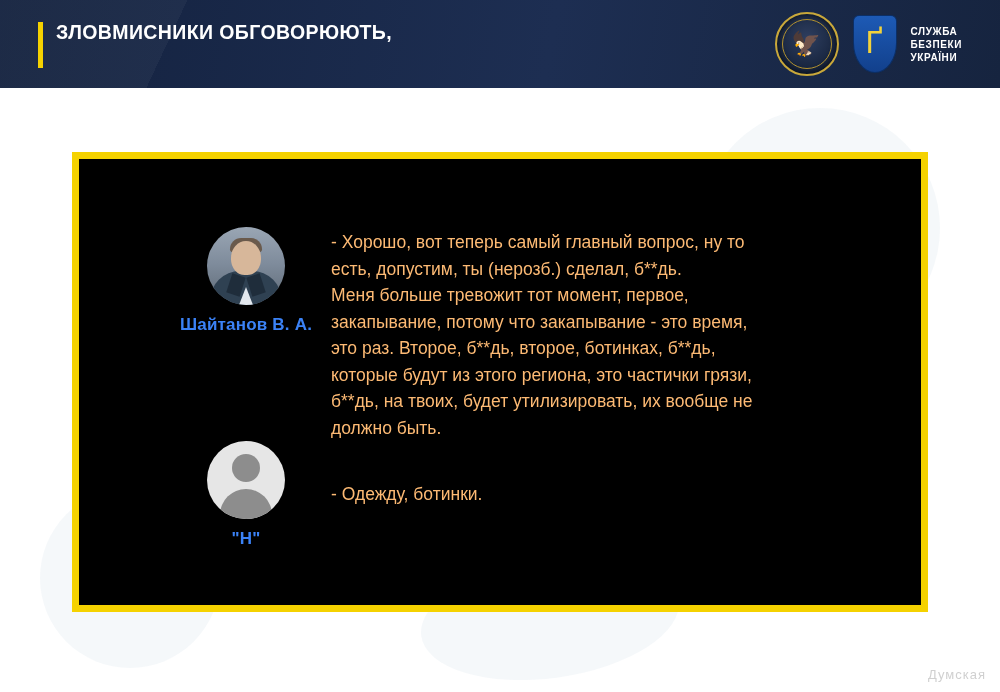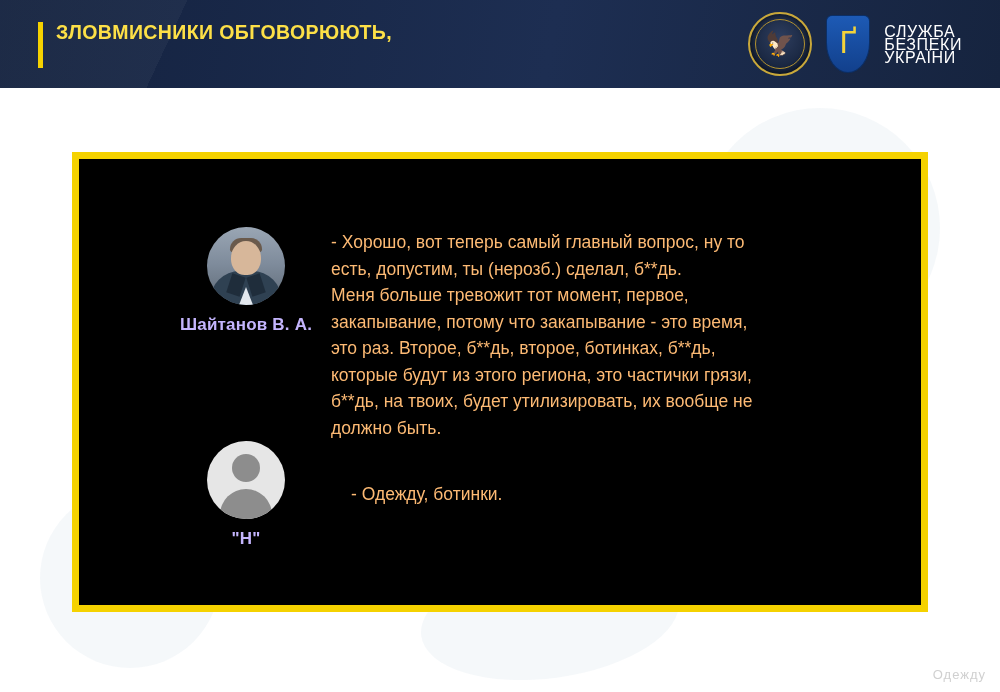--- a/index.html
+++ b/index.html
@@ -35,21 +35,21 @@
   .header-accent {
     position: absolute;
     left: 38px; top: 22px;
     width: 5px; height: 46px;
     background: #f5d200;
   }
   .header-title {
     position: absolute;
     left: 56px; top: 18px;
     width: 660px;
-    color: #fde047;
+    color: #ffffff;
     font-weight: bold;
     font-size: 19.5px;
     letter-spacing: 0.4px;
     line-height: 28px;
     text-transform: uppercase;
   }
   .header-title .line2 { display:block; }
 
   
   .emblems {
@@ -93,22 +93,22 @@
     position: absolute;
     left: 50%; top: 50%;
     transform: translate(-50%,-52%);
     color: #f2d23b;
     font-size: 30px;
     line-height: 1;
     font-family: "DejaVu Sans", sans-serif;
   }
   .emblem-text {
     color: #ffffff;
-    font-size: 16px;
-    font-weight: normal;
+    font-size: 10px;
+    font-weight: bold;
     line-height: 13px;
     letter-spacing: 0.6px;
     text-transform: uppercase;
   }
 
   
   .bg-marks {
     position: absolute;
     left: 0; top: 88px;
     width: 1000px; height: 604px;
@@ -223,36 +223,36 @@
   .avatar.silhouette .s-body {
     position: absolute;
     left: 50%; bottom: 0;
     transform: translateX(-50%);
     width: 52px; height: 30px;
     border-radius: 26px 26px 0 0;
     background: #8d8d8d;
   }
 
   .speaker-name {
-    color: #c4b5fd;
+    color: #3b82f6;
     font-size: 17px;
     font-weight: bold;
     margin-top: 10px;
     letter-spacing: 0.2px;
   }
 
   .speech {
     color: #fdba74;
     font-size: 17.5px;
     line-height: 26.5px;
     max-width: 592px;
     padding-top: 2px;
     white-space: pre-line;
   }
-  .speech-2 { padding-top: 40px; margin-left: 20px; }
+  .speech-2 { padding-top: 40px; }
 
   
   .watermark {
     position: absolute;
     right: 14px;
     bottom: 10px;
     color: #c8c8c8;
     font-size: 13px;
     letter-spacing: 1px;
     transform: rotate(0deg);
@@ -323,13 +323,13 @@
           <div class="s-head"></div>
         </div>
         <div class="speaker-name">"Н"</div>
       </div>
       <div class="speech speech-2">- Одежду, ботинки.</div>
     </div>
 
   </div>
 </div>
 
-<div class="watermark">Одежду</div>
+<div class="watermark">Думская</div>
 
 </body></html>

